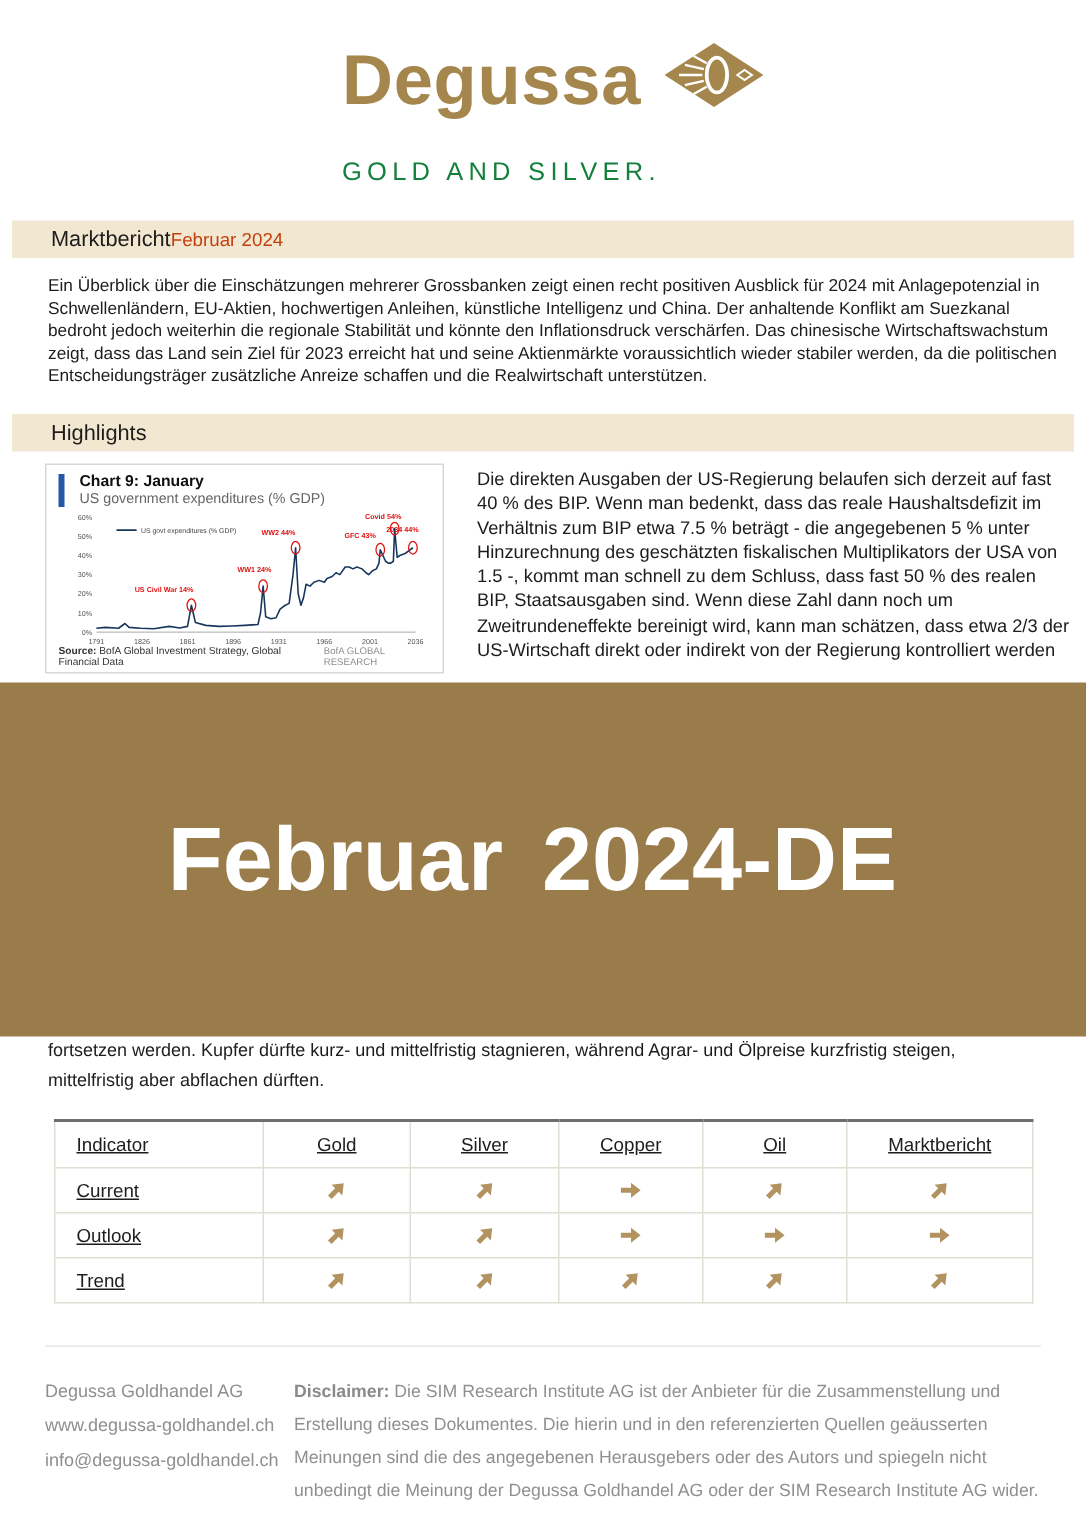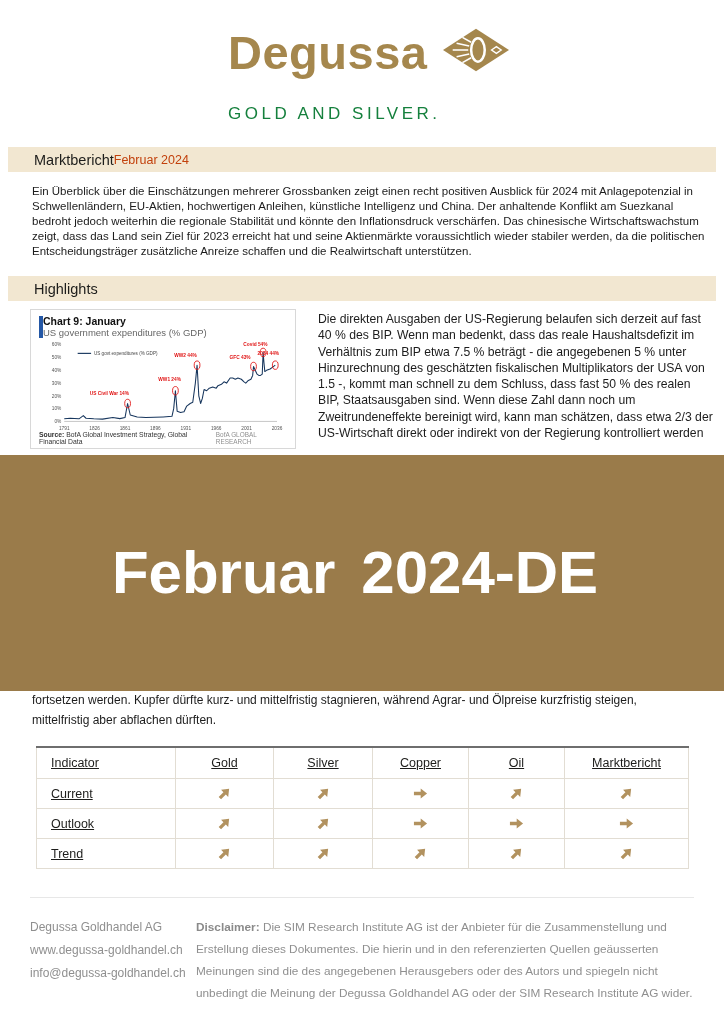--- a/index.html
+++ b/index.html
@@ -19,21 +19,21 @@
   .bar-title{font-size:14.5px;color:#1d1d1b;}
   .bar-date{font-size:12.5px;color:#c2410c;}
   #bar-markt{top:147px;} #bar-highlights{top:276px;}
 
   
   .intro{position:absolute;left:32px;top:184px;width:682px;font-size:11.5px;line-height:15px;color:#1c1c1c;}
 
   
   .chart-box{position:absolute;left:30px;top:309px;width:266px;height:140px;border:1px solid #d8d8d8;
              box-sizing:border-box;background:#fff;padding:6px 8px 3px 8px;overflow:hidden;}
-  .chart-title-row{display:flex;gap:0;}
+  .chart-title-row{display:flex;gap:10px;}
   .chart-accent{width:4px;height:22px;background:#2457a5;flex:none;}
   .chart-title{font-size:10.5px;font-weight:700;color:#101010;line-height:11px;}
   .chart-subtitle{font-size:9.5px;color:#666;line-height:11px;}
   #chartSvg{display:block;margin-top:1px;width:246px;height:92px;}
   #chartSvg text{font-family:"Liberation Sans",sans-serif;}
   .chart-foot{display:flex;justify-content:space-between;align-items:flex-end;}
   .chart-source{font-size:6.8px;color:#333;}
   .chart-source b{font-weight:700;}
   .chart-watermark{font-size:6.4px;color:#8f8f8f;}
 

